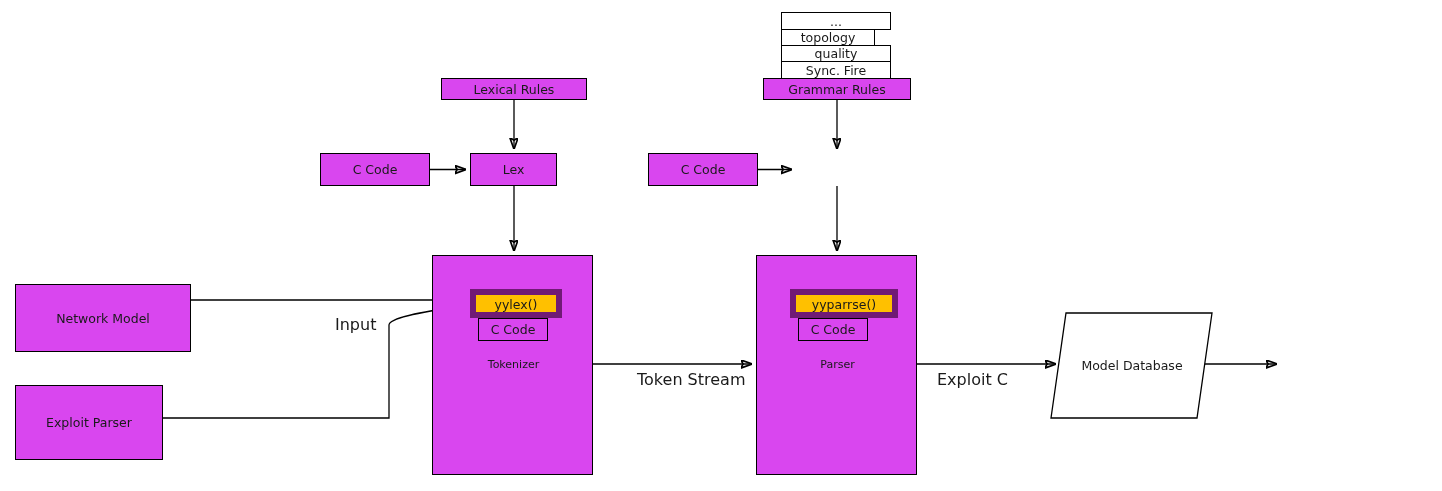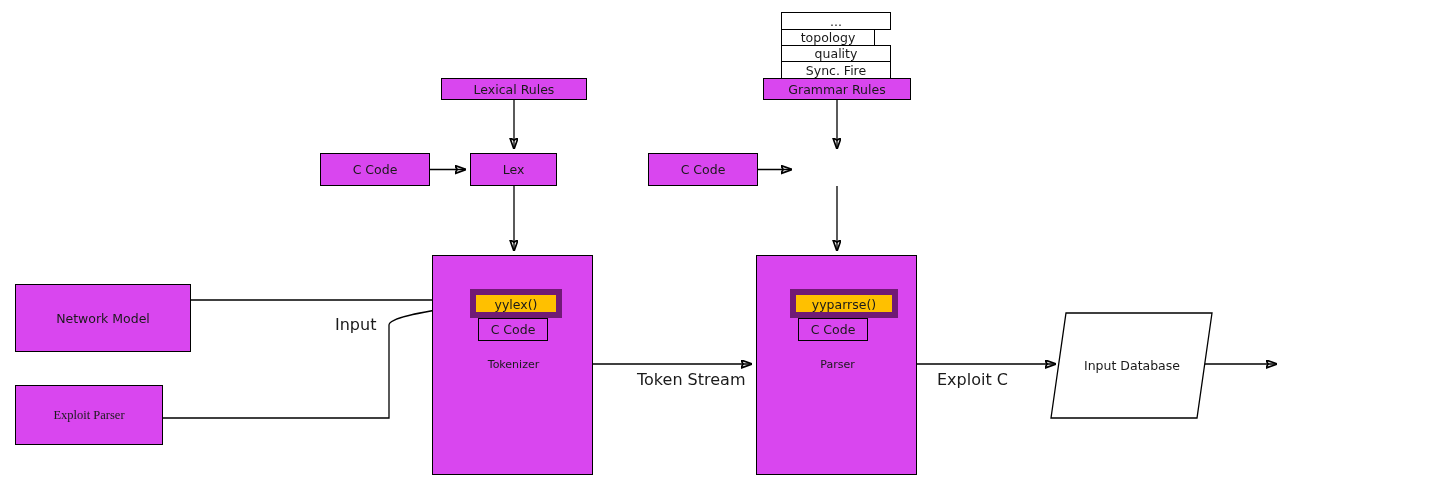--- a/index.html
+++ b/index.html
@@ -157,21 +157,21 @@
 
   <div class="node" style="left:648px; top:153px; width:110px; height:33px;">
     <span>C Code</span>
   </div>
 
 
   <div class="node" style="left:15px; top:284px; width:176px; height:68px;">
     <span>Network Model</span>
   </div>
 
-  <div class="node" style="left:15px; top:385px; width:148px; height:60px;font-family:Liberation Serif, serif;">
+  <div class="node" style="left:15px; top:385px; width:148px; height:75px;">
     <span>Exploit Parser</span>
   </div>
 
   <div class="node container" style="left:432px; top:255px; width:161px; height:220px;">
     <div class="node accent" style="left:37px; top:33px; width:92px; height:29px;">
       <span>yylex()</span>
     </div>
     <div class="node" style="left:45px; top:62px; width:70px; height:23px;">
       <span>C Code</span>
     </div>
@@ -190,21 +190,21 @@
     <div class="inner-label" style="left:0; top:102px; width:161px;">
       <span>Parser</span>
     </div>
   </div>
 
   <div class="para-wrap" style="left:1046px; top:308px; width:172px; height:116px;">
     <svg width="172" height="116" viewBox="0 0 172 116">
       <polygon points="20,5 166,5 151,110 5,110" fill="#ffffff" stroke="#000000" stroke-width="1.3"></polygon>
     </svg>
     <div class="para-text" style="top:50px;">
-      <span>Input Database</span>
+      <span>Model Database</span>
     </div>
   </div>
 
 
   <div class="label" style="left:335px; top:315px;">
     <span>Input</span>
   </div>
 
   <div class="label" style="left:637px; top:370px;">
     <span>Token Stream</span>

